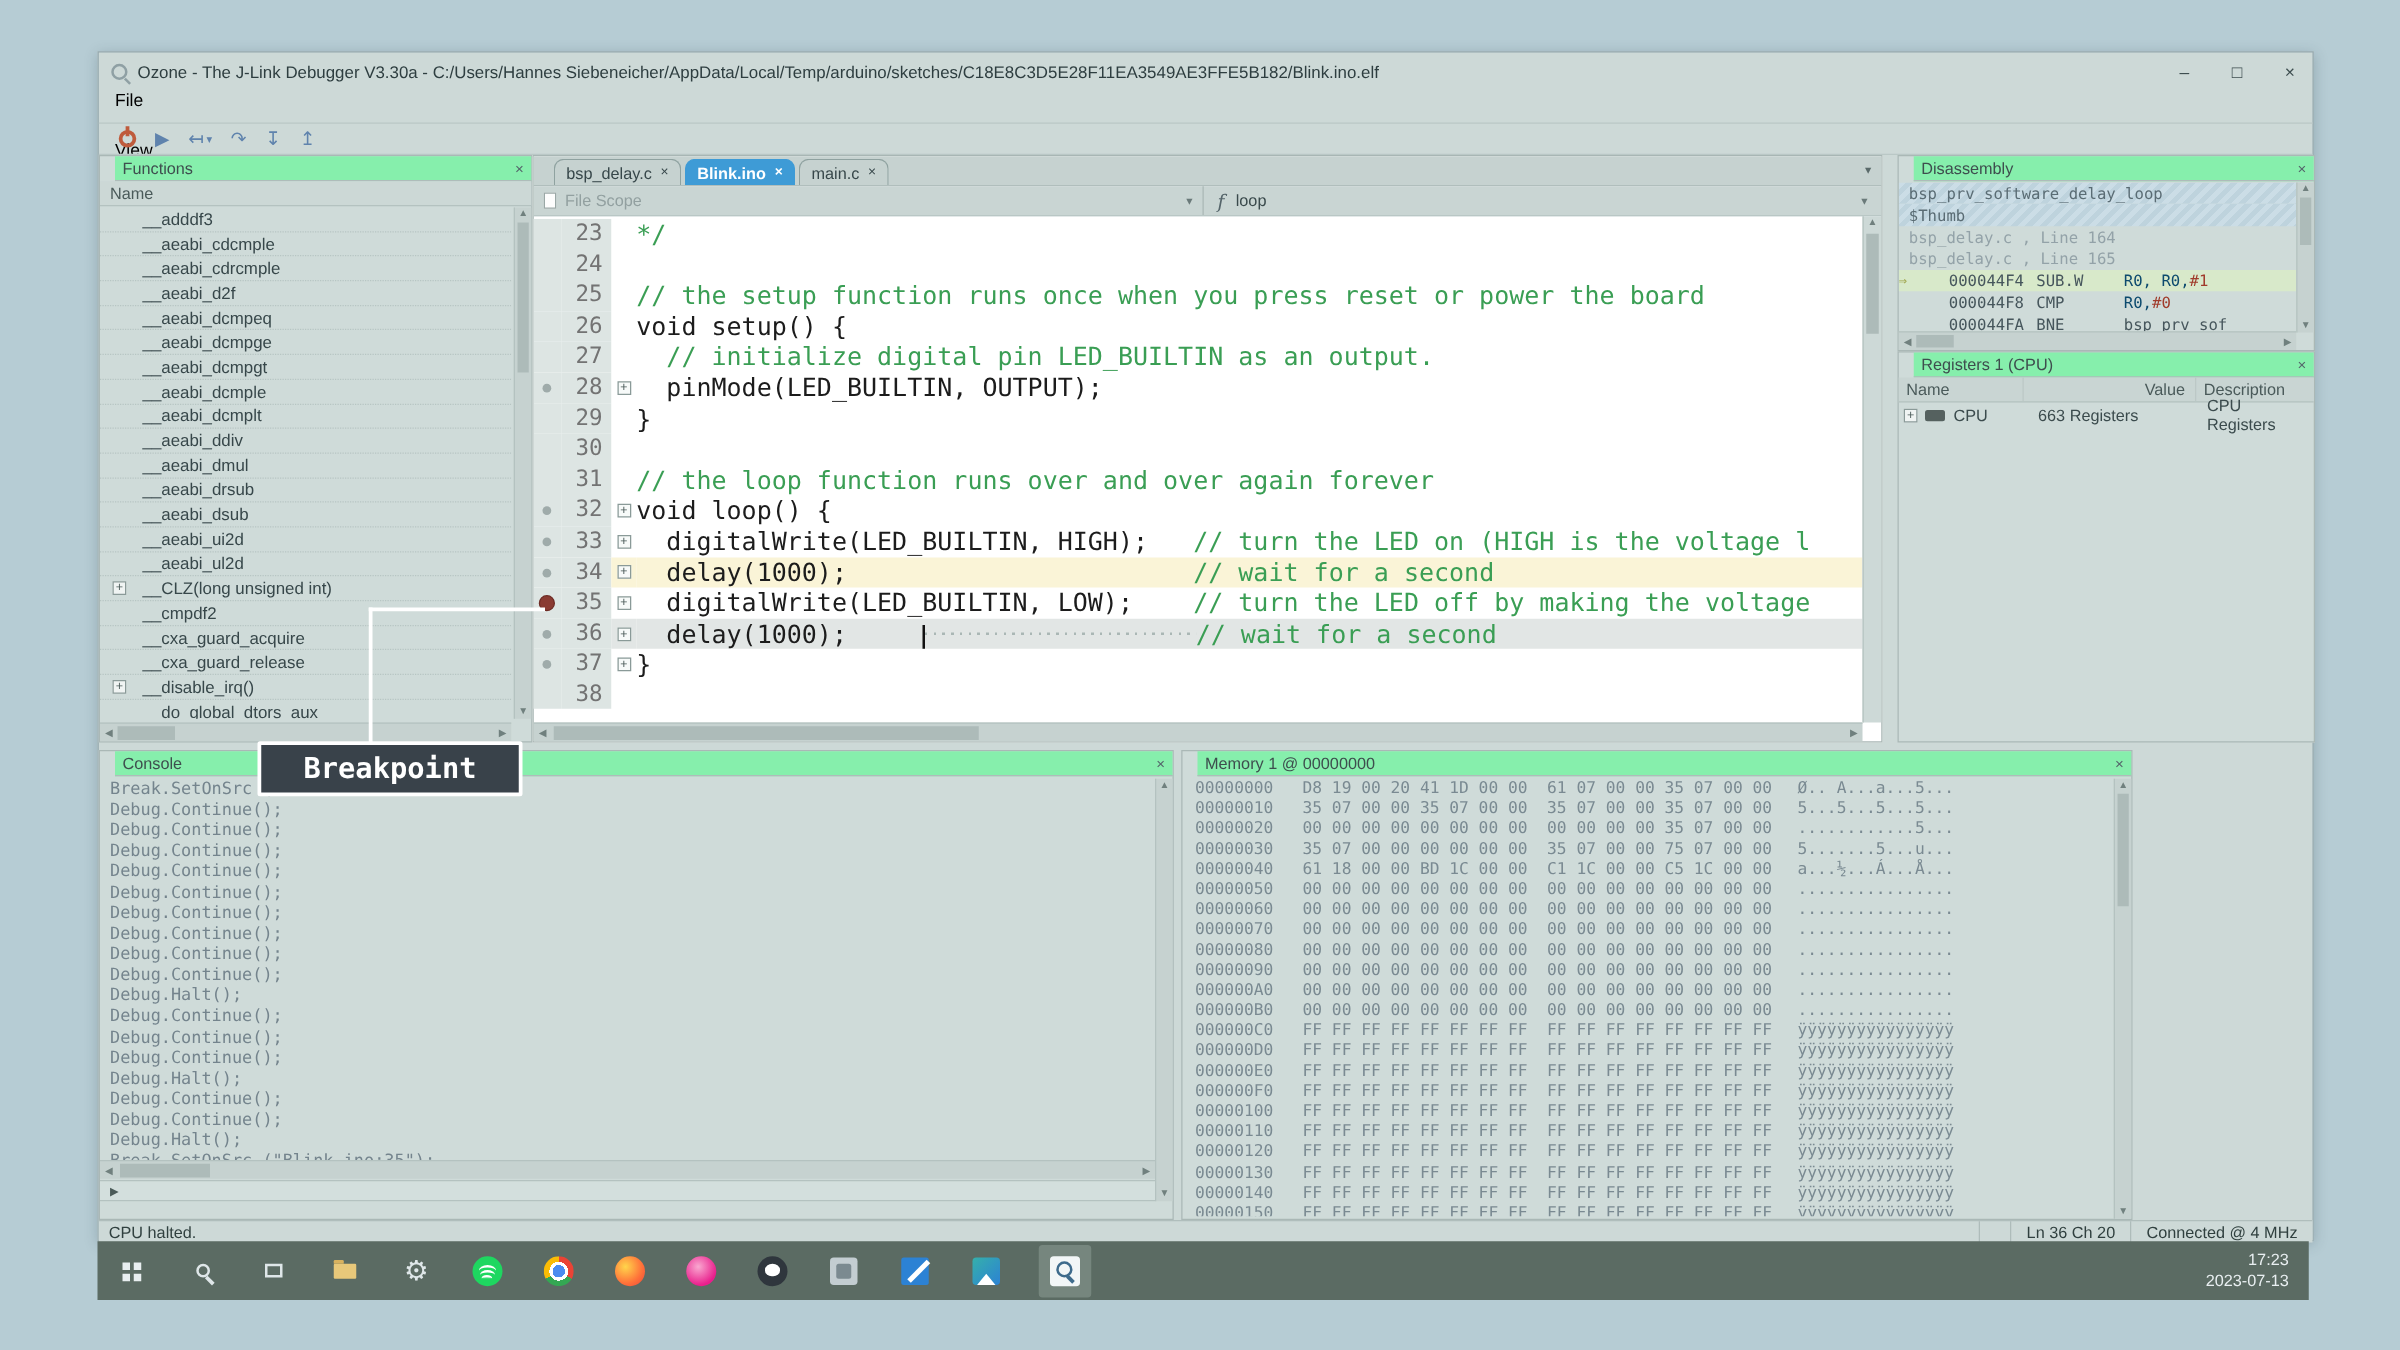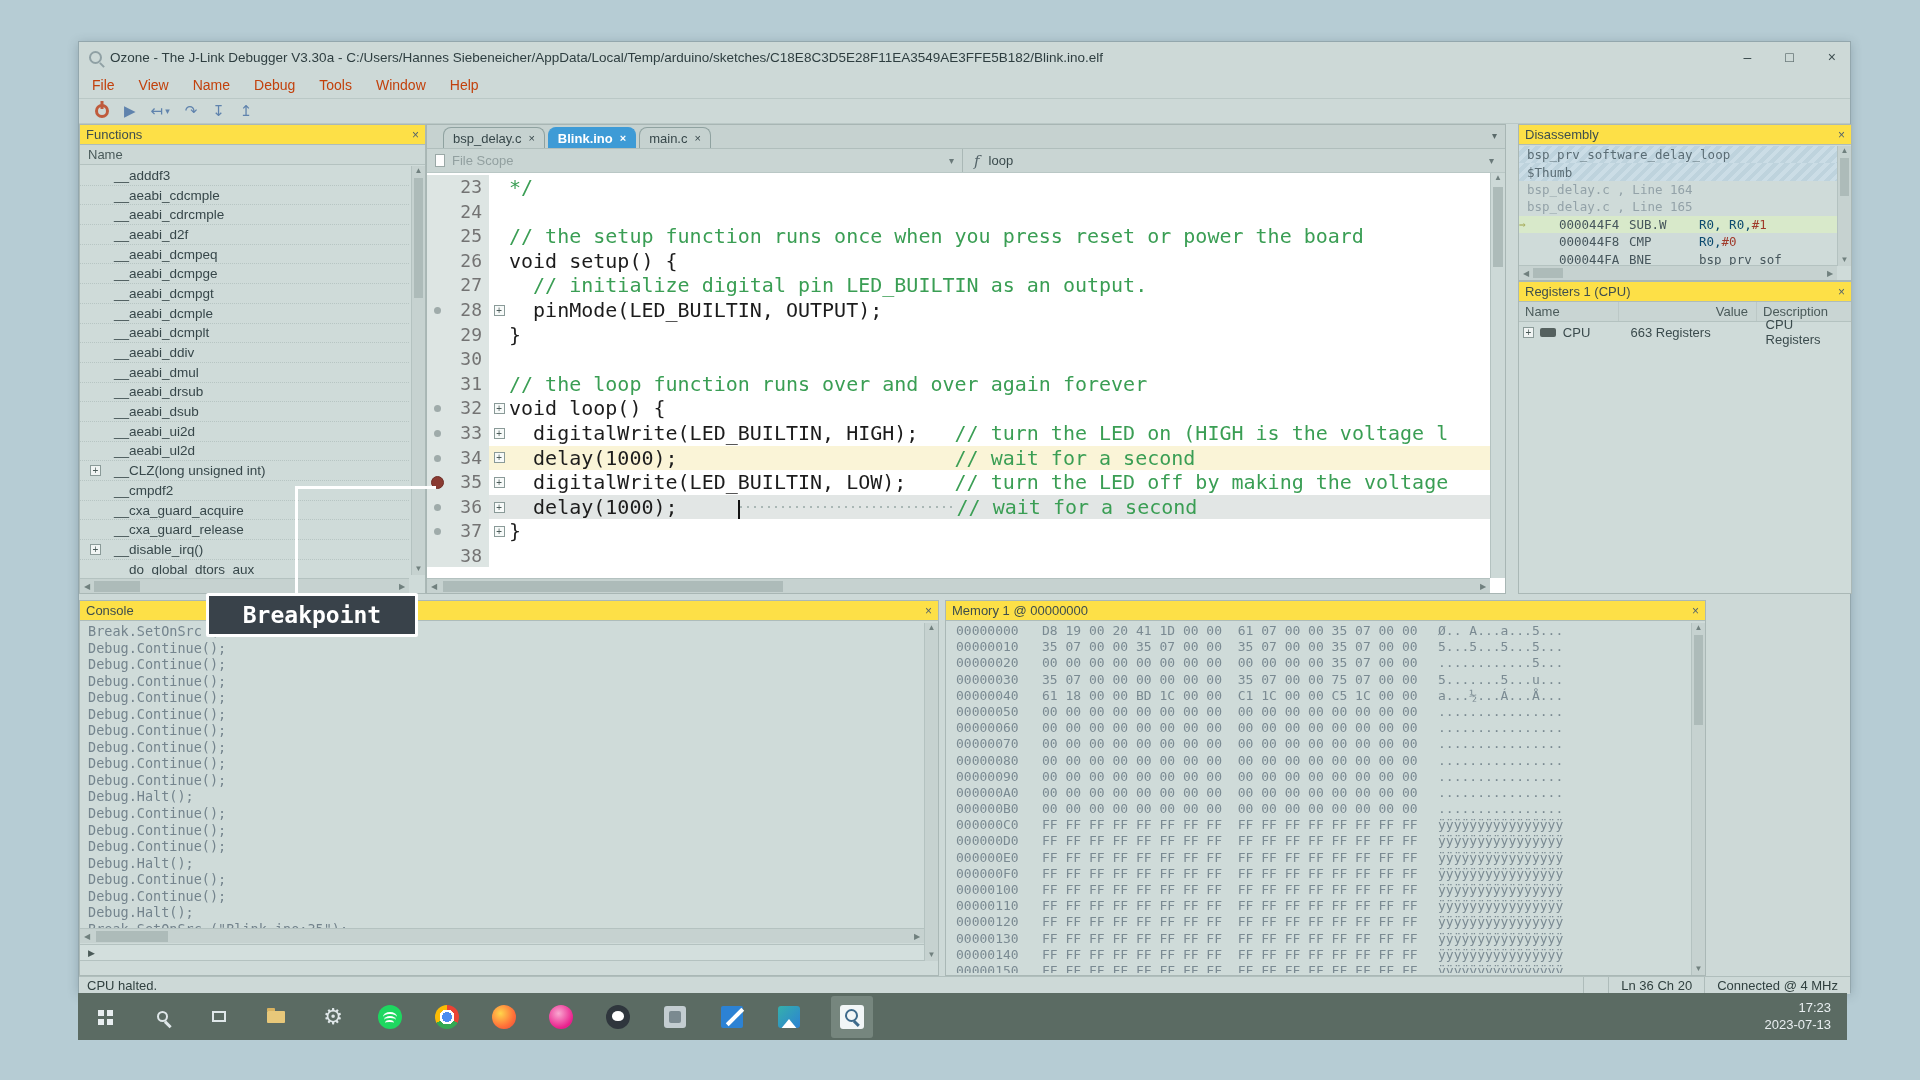--- a/index.html
+++ b/index.html
@@ -9,35 +9,35 @@
 
   
   #win{position:absolute;left:78px;top:41px;width:1773px;height:952px;background:#cdd9d7;
        border:1px solid #93a7ad;box-shadow:0 2px 10px rgba(40,60,70,.25);}
   .titlebar{position:absolute;left:0;top:0;width:100%;height:30px;display:flex;align-items:center;
             padding-left:10px;font-size:13.5px;color:#2e3e40;}
   .app-icon{width:13px;height:13px;border:2px solid #8fa0a4;border-radius:50%;position:relative;margin-right:8px;}
   .app-icon::after{content:'';position:absolute;right:-5px;bottom:-4px;width:6px;height:2px;background:#8fa0a4;transform:rotate(45deg);}
   .win-controls{position:absolute;right:14px;top:0;height:30px;display:flex;gap:34px;align-items:center;
                 color:#3e4e50;font-size:14px;}
-  .menubar{position:absolute;left:0;top:30px;width:100%;height:26px;display:flex;align-items:center;
-           gap:24px;padding-left:13px;font-size:14px;color:#c2410c;}
+  .menubar{position:absolute;left:0;top:30px;width:100%;height:26px;display:flex;
+           gap:24px;padding-left:13px;font-size:14px;color:#000000;flex-direction:column;}
   .menu-item{cursor:default;}
   .toolbar{position:absolute;left:0;top:56px;width:100%;height:26px;border-top:1px solid #bac8c6;
            border-bottom:1px solid #bac8c6;display:flex;align-items:center;gap:15px;padding-left:16px;
            color:#5f83ad;font-size:15px;}
   .tb-btn{display:flex;align-items:center;gap:2px;}
   .tb-caret{font-size:9px;color:#5f83ad;}
   .power{width:14px;height:14px;border:3px solid #bf5b3c;border-radius:50%;position:relative;}
   .power::after{content:'';position:absolute;left:50%;top:-6px;width:3px;height:8px;background:#bf5b3c;transform:translateX(-50%);}
 
   
   .panel{position:absolute;background:#cfdbd9;border:1px solid #aab8b6;}
-  .panel-header{height:20px;background:#fde047;border-bottom:1px solid #aebcba;display:flex;
-                align-items:center;justify-content:space-between;padding:0 6px;font-size:13px;color:#3e4e4e;}
+  .panel-header{height:20px;background:#86efac;border-bottom:1px solid #aebcba;display:flex;
+                align-items:center;justify-content:space-between;padding:0 6px;font-size:13px;color:#3e4e4e;margin-left:12px;}
   .close-x{color:#54646a;font-size:12px;}
 
   
   #functions{left:0;top:82px;width:347px;height:470px;}
   .colhead{height:20px;background:#ccd8d6;border-bottom:1px solid #b4c2c0;font-size:13px;color:#4a5a5a;
            display:flex;align-items:center;padding-left:8px;}
   #fn-list{position:absolute;top:41px;left:0;right:16px;bottom:18px;overflow:hidden;}
   .fnrow{height:19.7px;display:flex;align-items:center;padding-left:34px;font-size:13.5px;color:#37474a;
          border-bottom:1px dotted #b7c5c3;position:relative;white-space:pre;}
   .plusbox{position:absolute;left:10px;width:11px;height:11px;border:1px solid #8a9a98;background:#f0f4f3;

